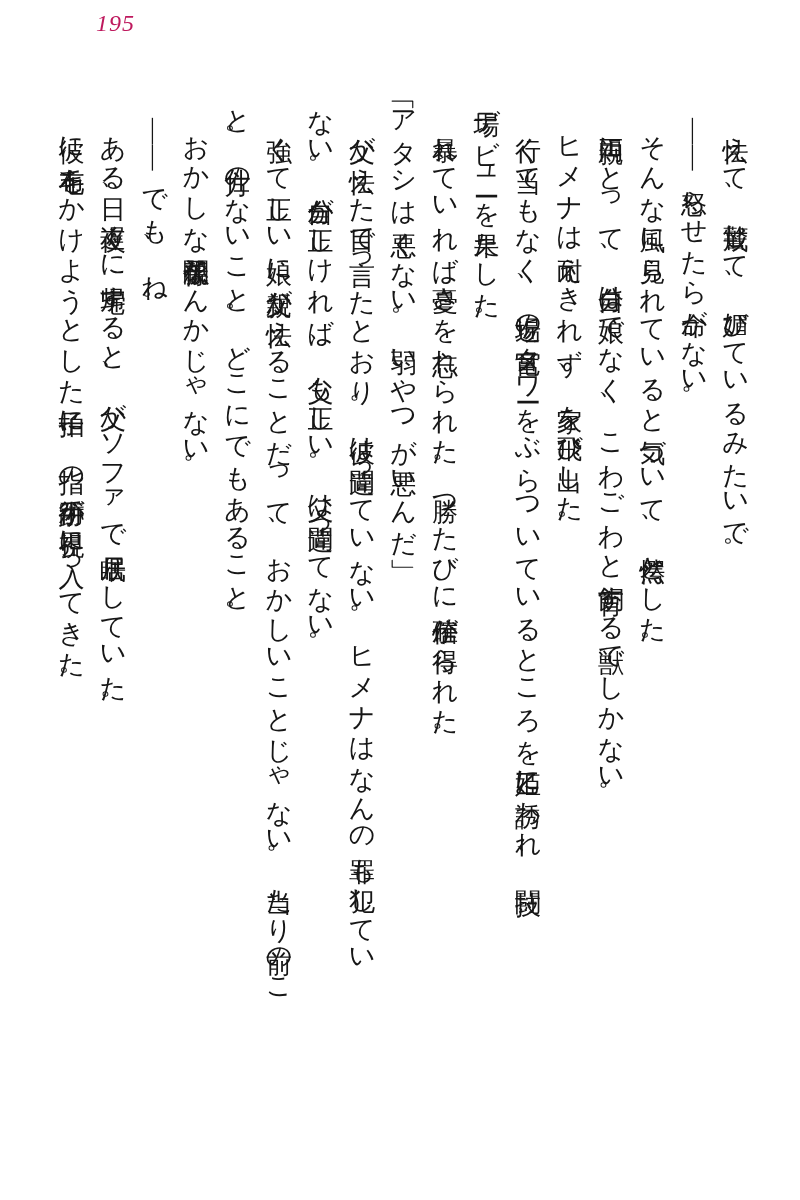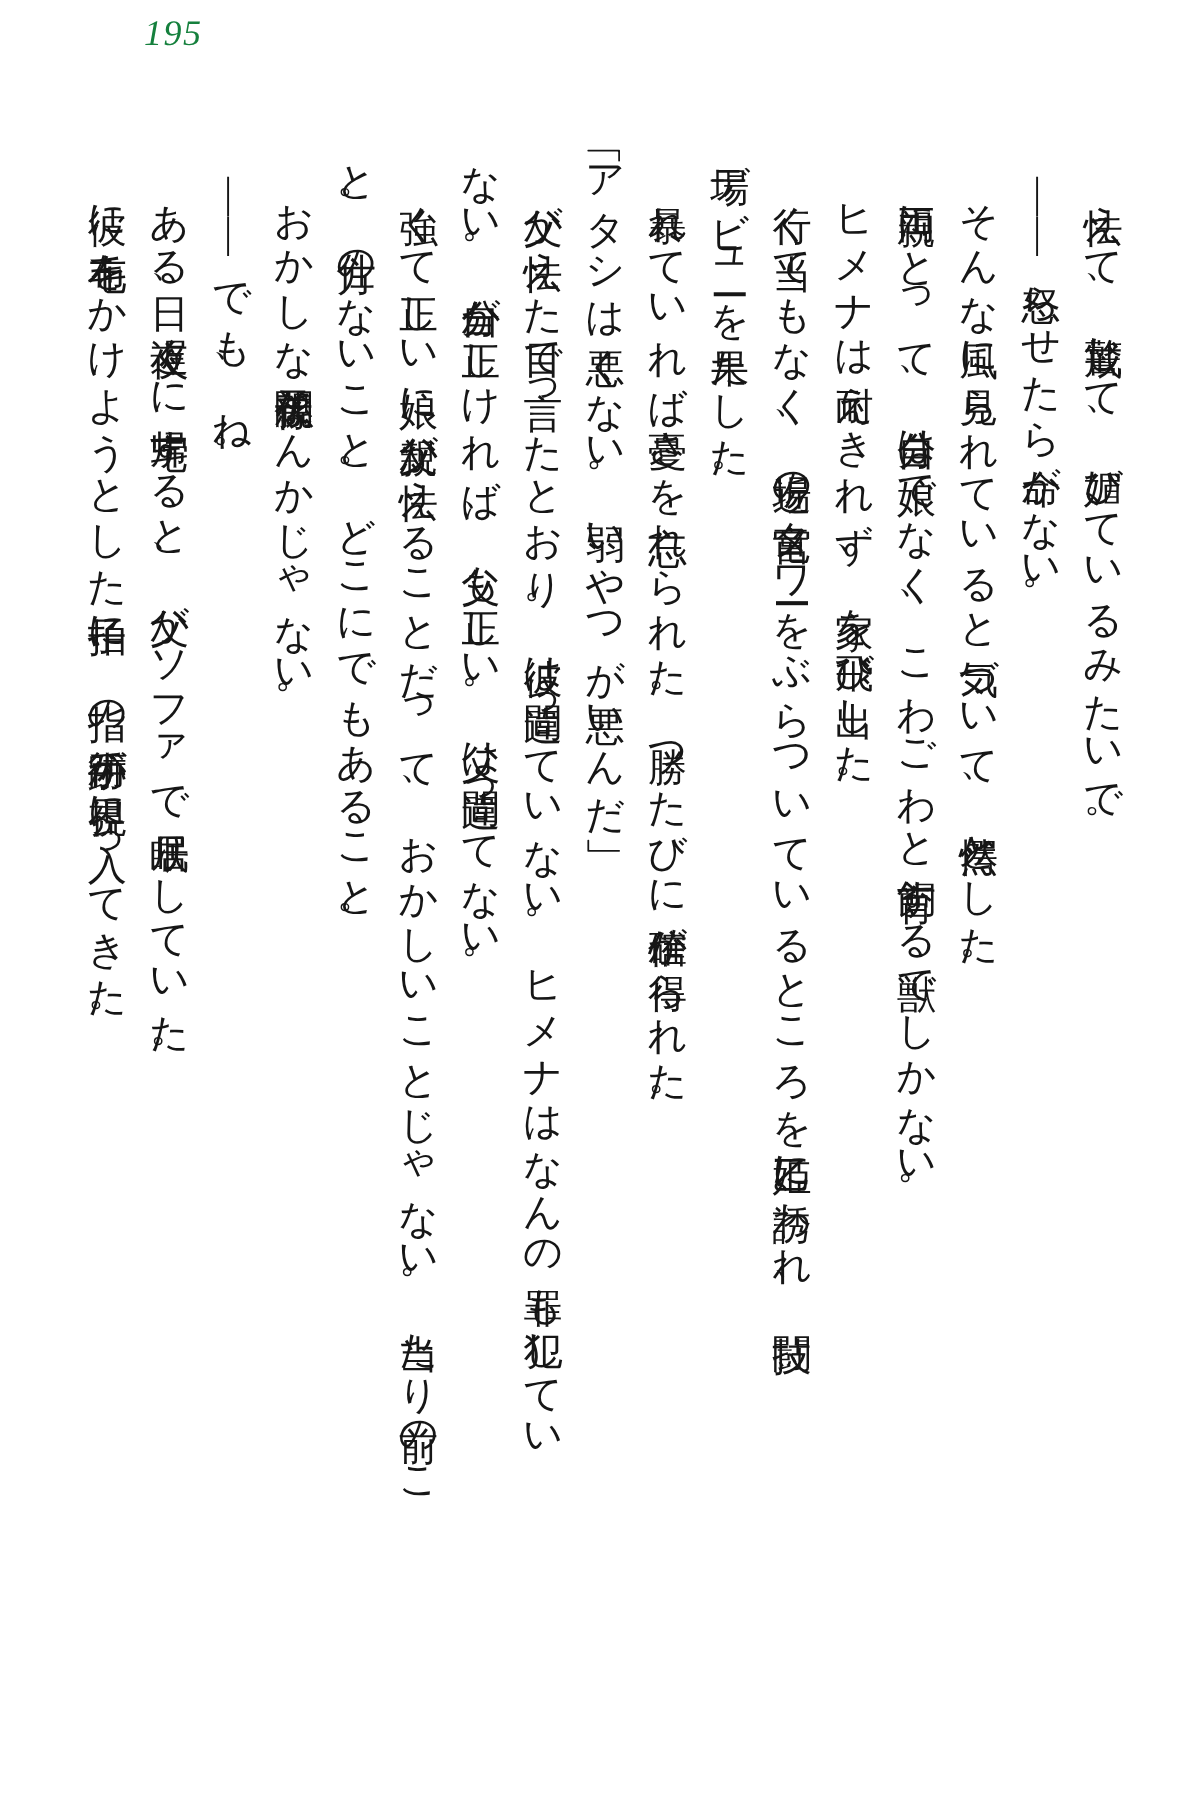--- a/index.html
+++ b/index.html
@@ -18,21 +18,21 @@
     position: absolute;
     inset: 0;
     background: #ffffff;
   }
   .page-number {
     position: absolute;
     top: 10px;
     left: 96px;
     font-size: 24px;
     font-style: italic;
-    color: #15803d;
+    color: #be185d;
     letter-spacing: 1px;
   }
   .text-block {
     position: absolute;
     top: 92px;
     right: 44px;
     height: 1012px;
     writing-mode: vertical-rl;
     text-orientation: mixed;
     font-size: 26px;

